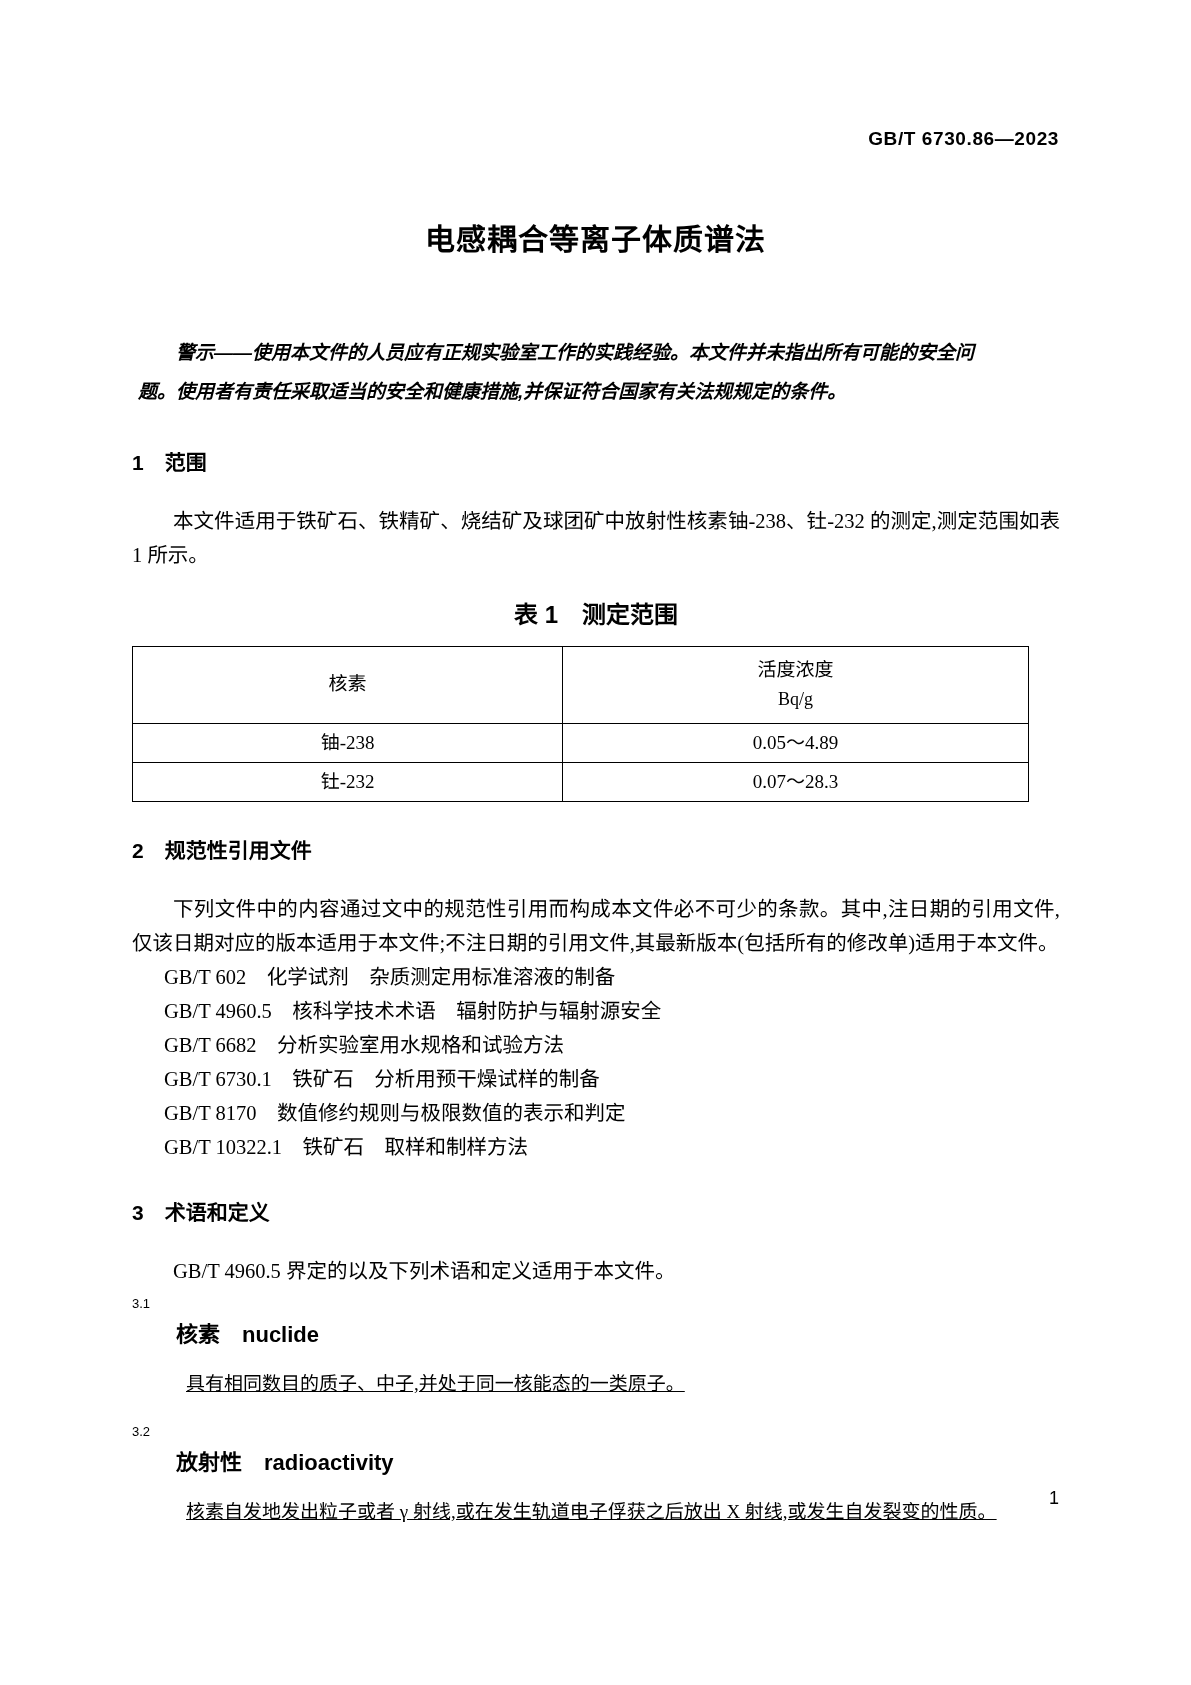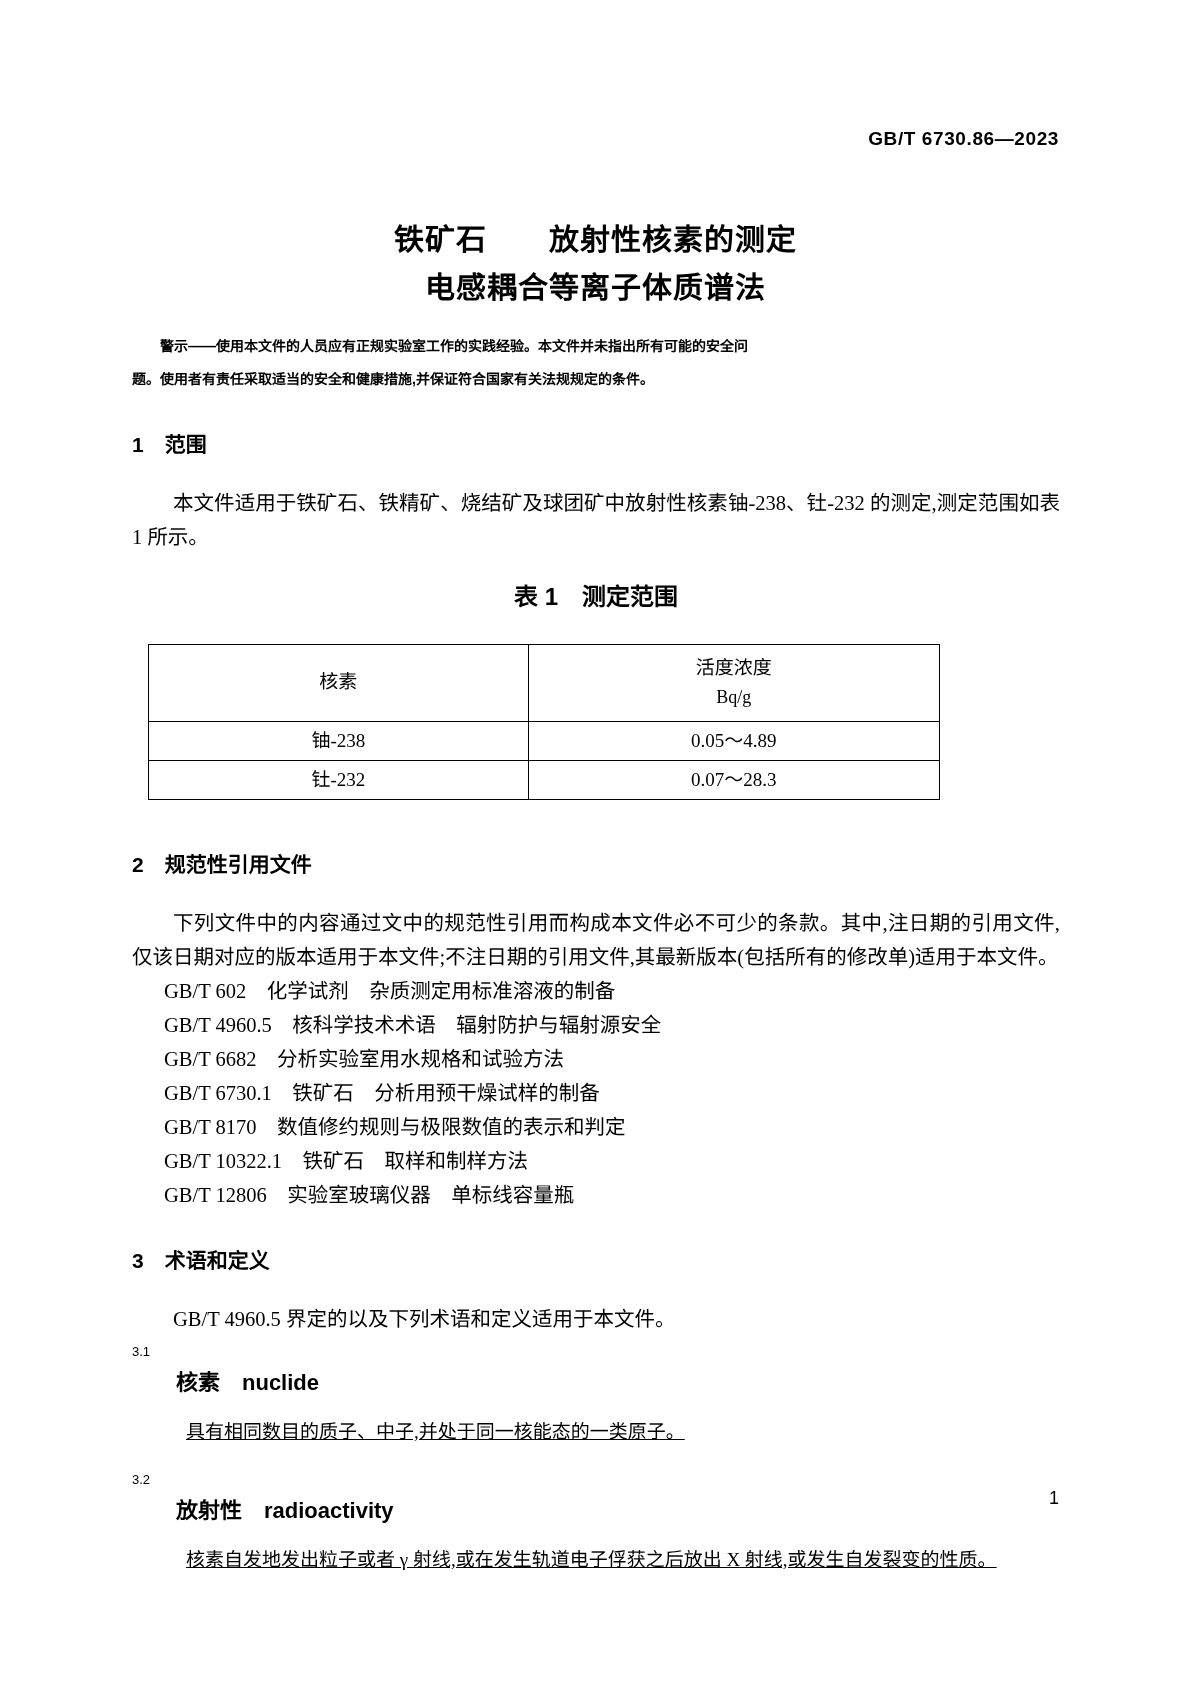--- a/index.html
+++ b/index.html
@@ -65,25 +65,26 @@
     font-size: 20.5px;
     line-height: 34px;
     text-align: justify;
     text-justify: inter-ideograph;
   }
   .indent { text-indent: 2em; }
 
   .warning {
     font-family: "Liberation Sans", "DejaVu Sans", sans-serif;
     font-weight: bold;
-    font-size: 14px;
+    font-size: 19px;
     line-height: 33px;
     text-align: justify;
     text-justify: inter-ideograph;
-    margin: 0;
+    margin: 6px;
+    font-style: italic;
   }
   .warning .w-indent { padding-left: 2em; }
 
   h2.clause {
     font-family: "Liberation Sans", "DejaVu Sans", sans-serif;
     font-weight: bold;
     font-size: 21px;
     line-height: 30px;
     margin: 0;
     white-space: pre;
@@ -97,22 +98,22 @@
   .table-caption {
     font-family: "Liberation Sans", "DejaVu Sans", sans-serif;
     font-weight: bold;
     font-size: 24px;
     text-align: center;
     margin: 0;
     white-space: pre;
   }
   table.data {
     border-collapse: collapse;
-    width: 792px;
-    margin: 16px;
+    width: 897px;
+    margin: 0;
     table-layout: fixed;
     border-radius: 21px;
   }
   table.data td {
     border: 1px solid #000000;
     text-align: center;
     font-size: 19px;
     line-height: 30px;
     padding: 4px 0;
   }
@@ -173,21 +174,20 @@
   }
 </style>
 </head>
 <body>
 
 <div class="page">
 
   <div class="header">GB/T 6730.86—2023</div>
 
   <div class="title-block">
-    <div class="title-line">铁矿石　　放射性核素的测定</div>
     <div class="title-line">电感耦合等离子体质谱法</div>
   </div>
 
   <div class="content">
 
     <div>
       <p class="warning">
         <span class="w-indent">警示——使用本文件的人员应有正规实验室工作的实践经验。本文件并未指出所有可能的安全问</span>
       </p>
       <p class="warning">题。使用者有责任采取适当的安全和健康措施,并保证符合国家有关法规规定的条件。</p>
@@ -232,21 +232,20 @@
     <h2 class="clause">2　规范性引用文件</h2>
     <div class="gap-md"></div>
     <p class="indent">下列文件中的内容通过文中的规范性引用而构成本文件必不可少的条款。其中,注日期的引用文件,仅该日期对应的版本适用于本文件;不注日期的引用文件,其最新版本(包括所有的修改单)适用于本文件。</p>
     <ul class="reflist">
       <li>GB/T 602　化学试剂　杂质测定用标准溶液的制备</li>
       <li>GB/T 4960.5　核科学技术术语　辐射防护与辐射源安全</li>
       <li>GB/T 6682　分析实验室用水规格和试验方法</li>
       <li>GB/T 6730.1　铁矿石　分析用预干燥试样的制备</li>
       <li>GB/T 8170　数值修约规则与极限数值的表示和判定</li>
       <li>GB/T 10322.1　铁矿石　取样和制样方法</li>
-      <li>GB/T 12806　实验室玻璃仪器　单标线容量瓶</li>
     </ul>
 
     <div class="gap-lg"></div>
 
     <h2 class="clause">3　术语和定义</h2>
     <div class="gap-md"></div>
     <p class="indent">GB/T 4960.5 界定的以及下列术语和定义适用于本文件。</p>
 
     <div>
       <p class="def-num">3.1</p>

